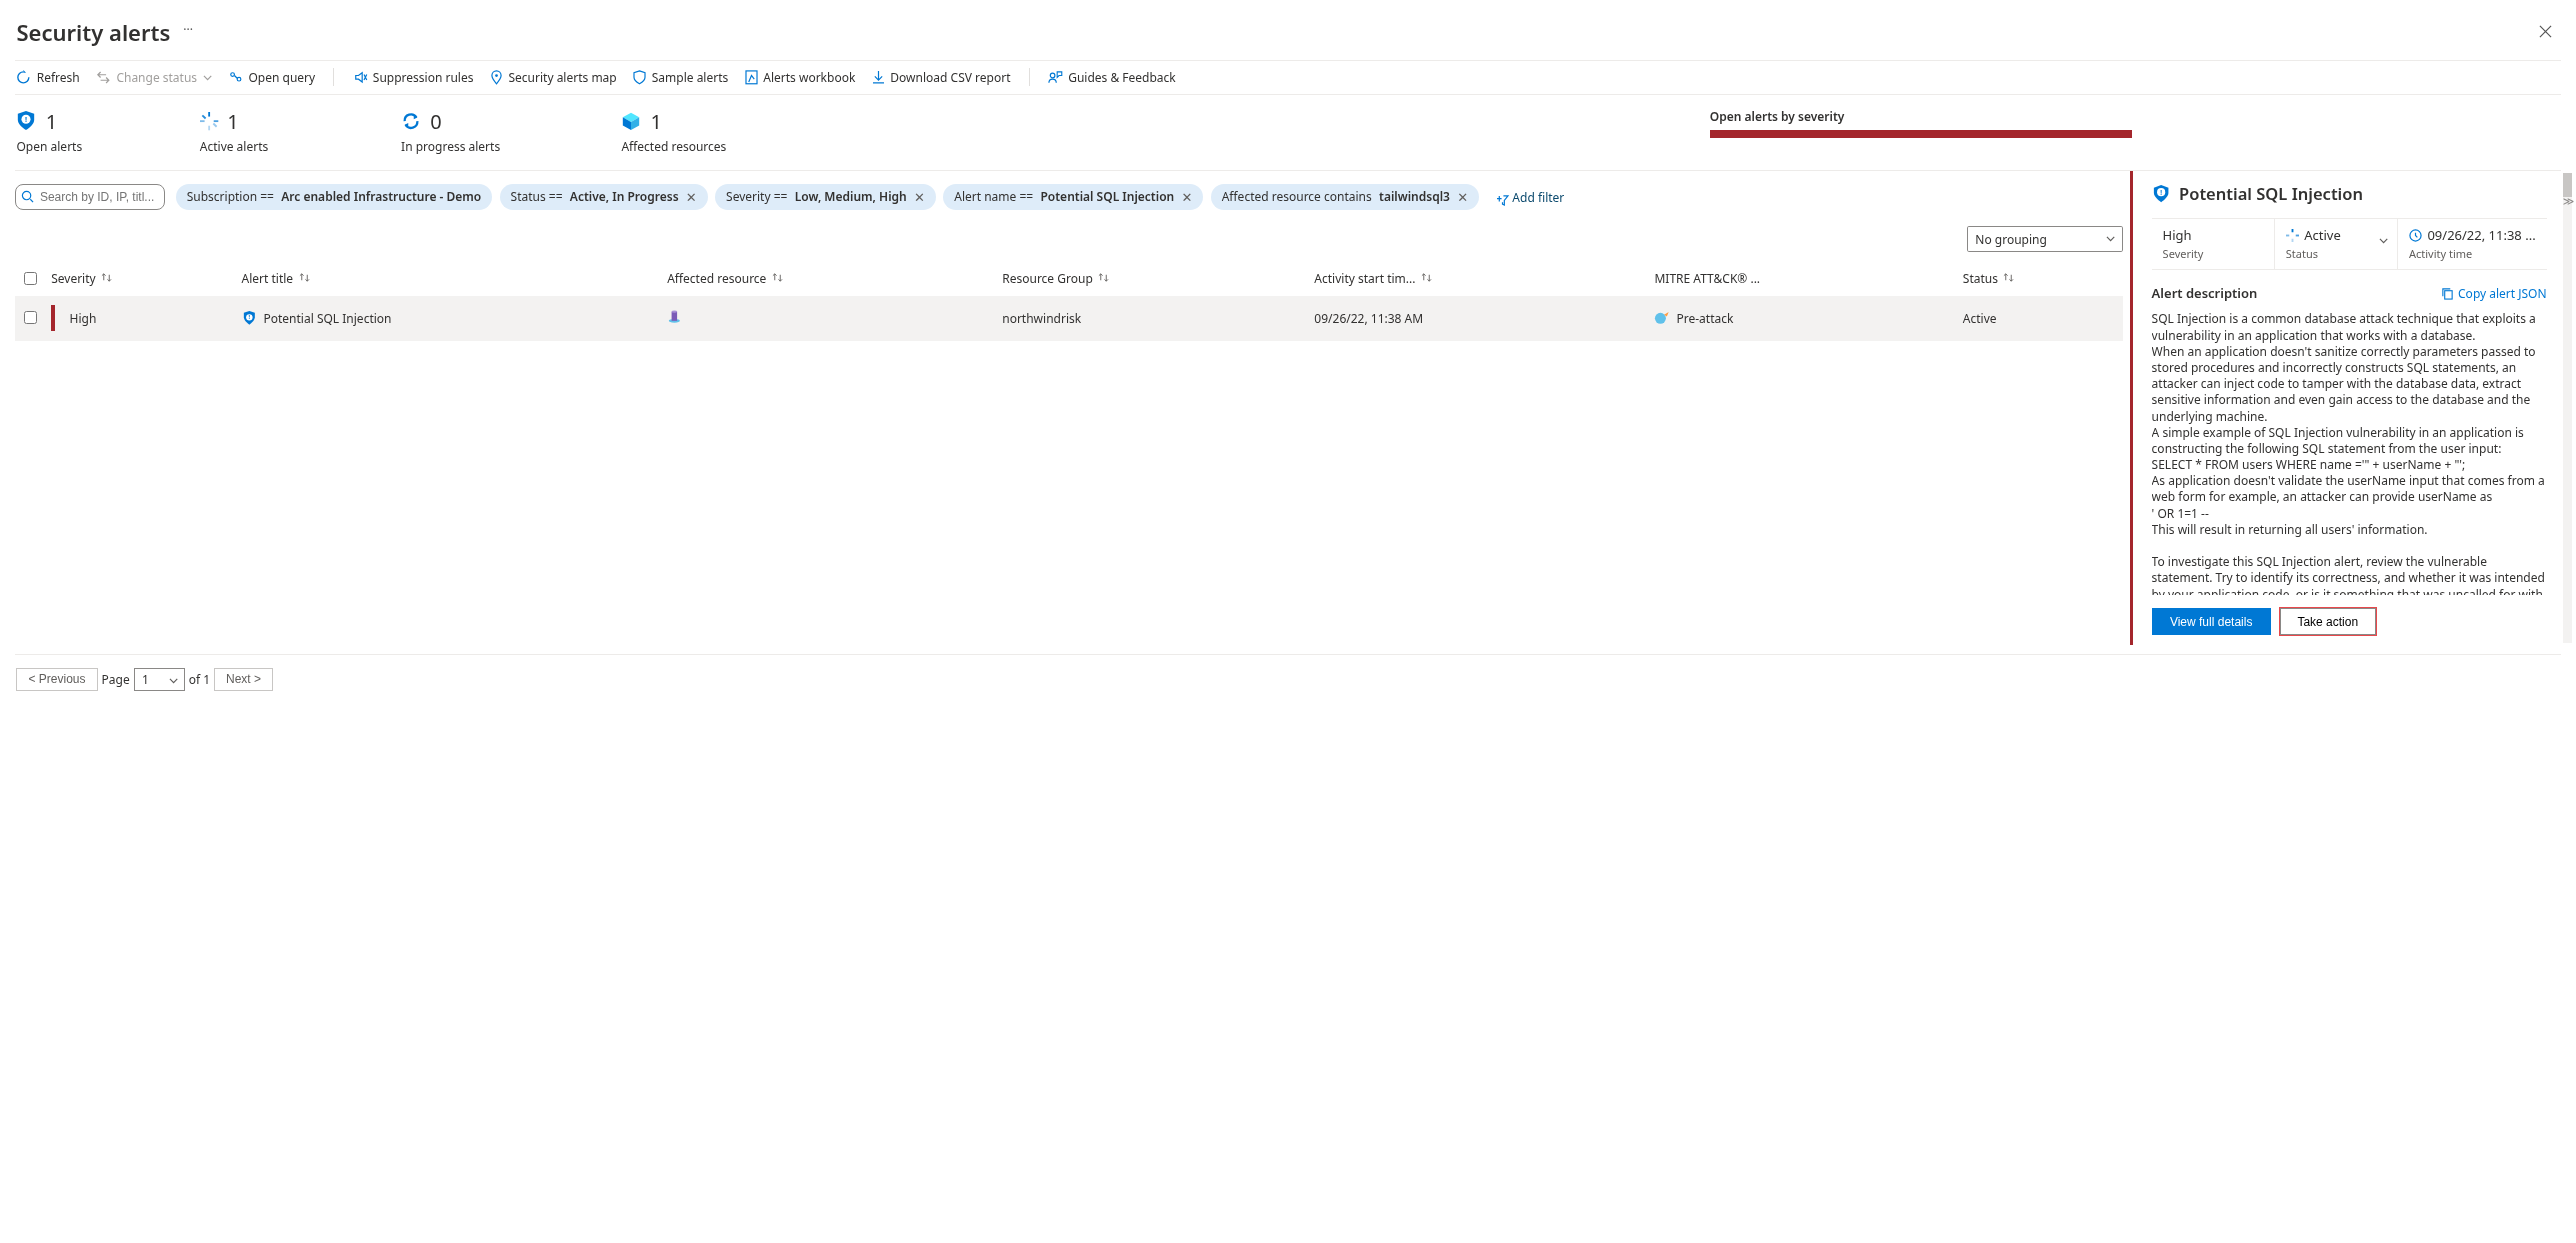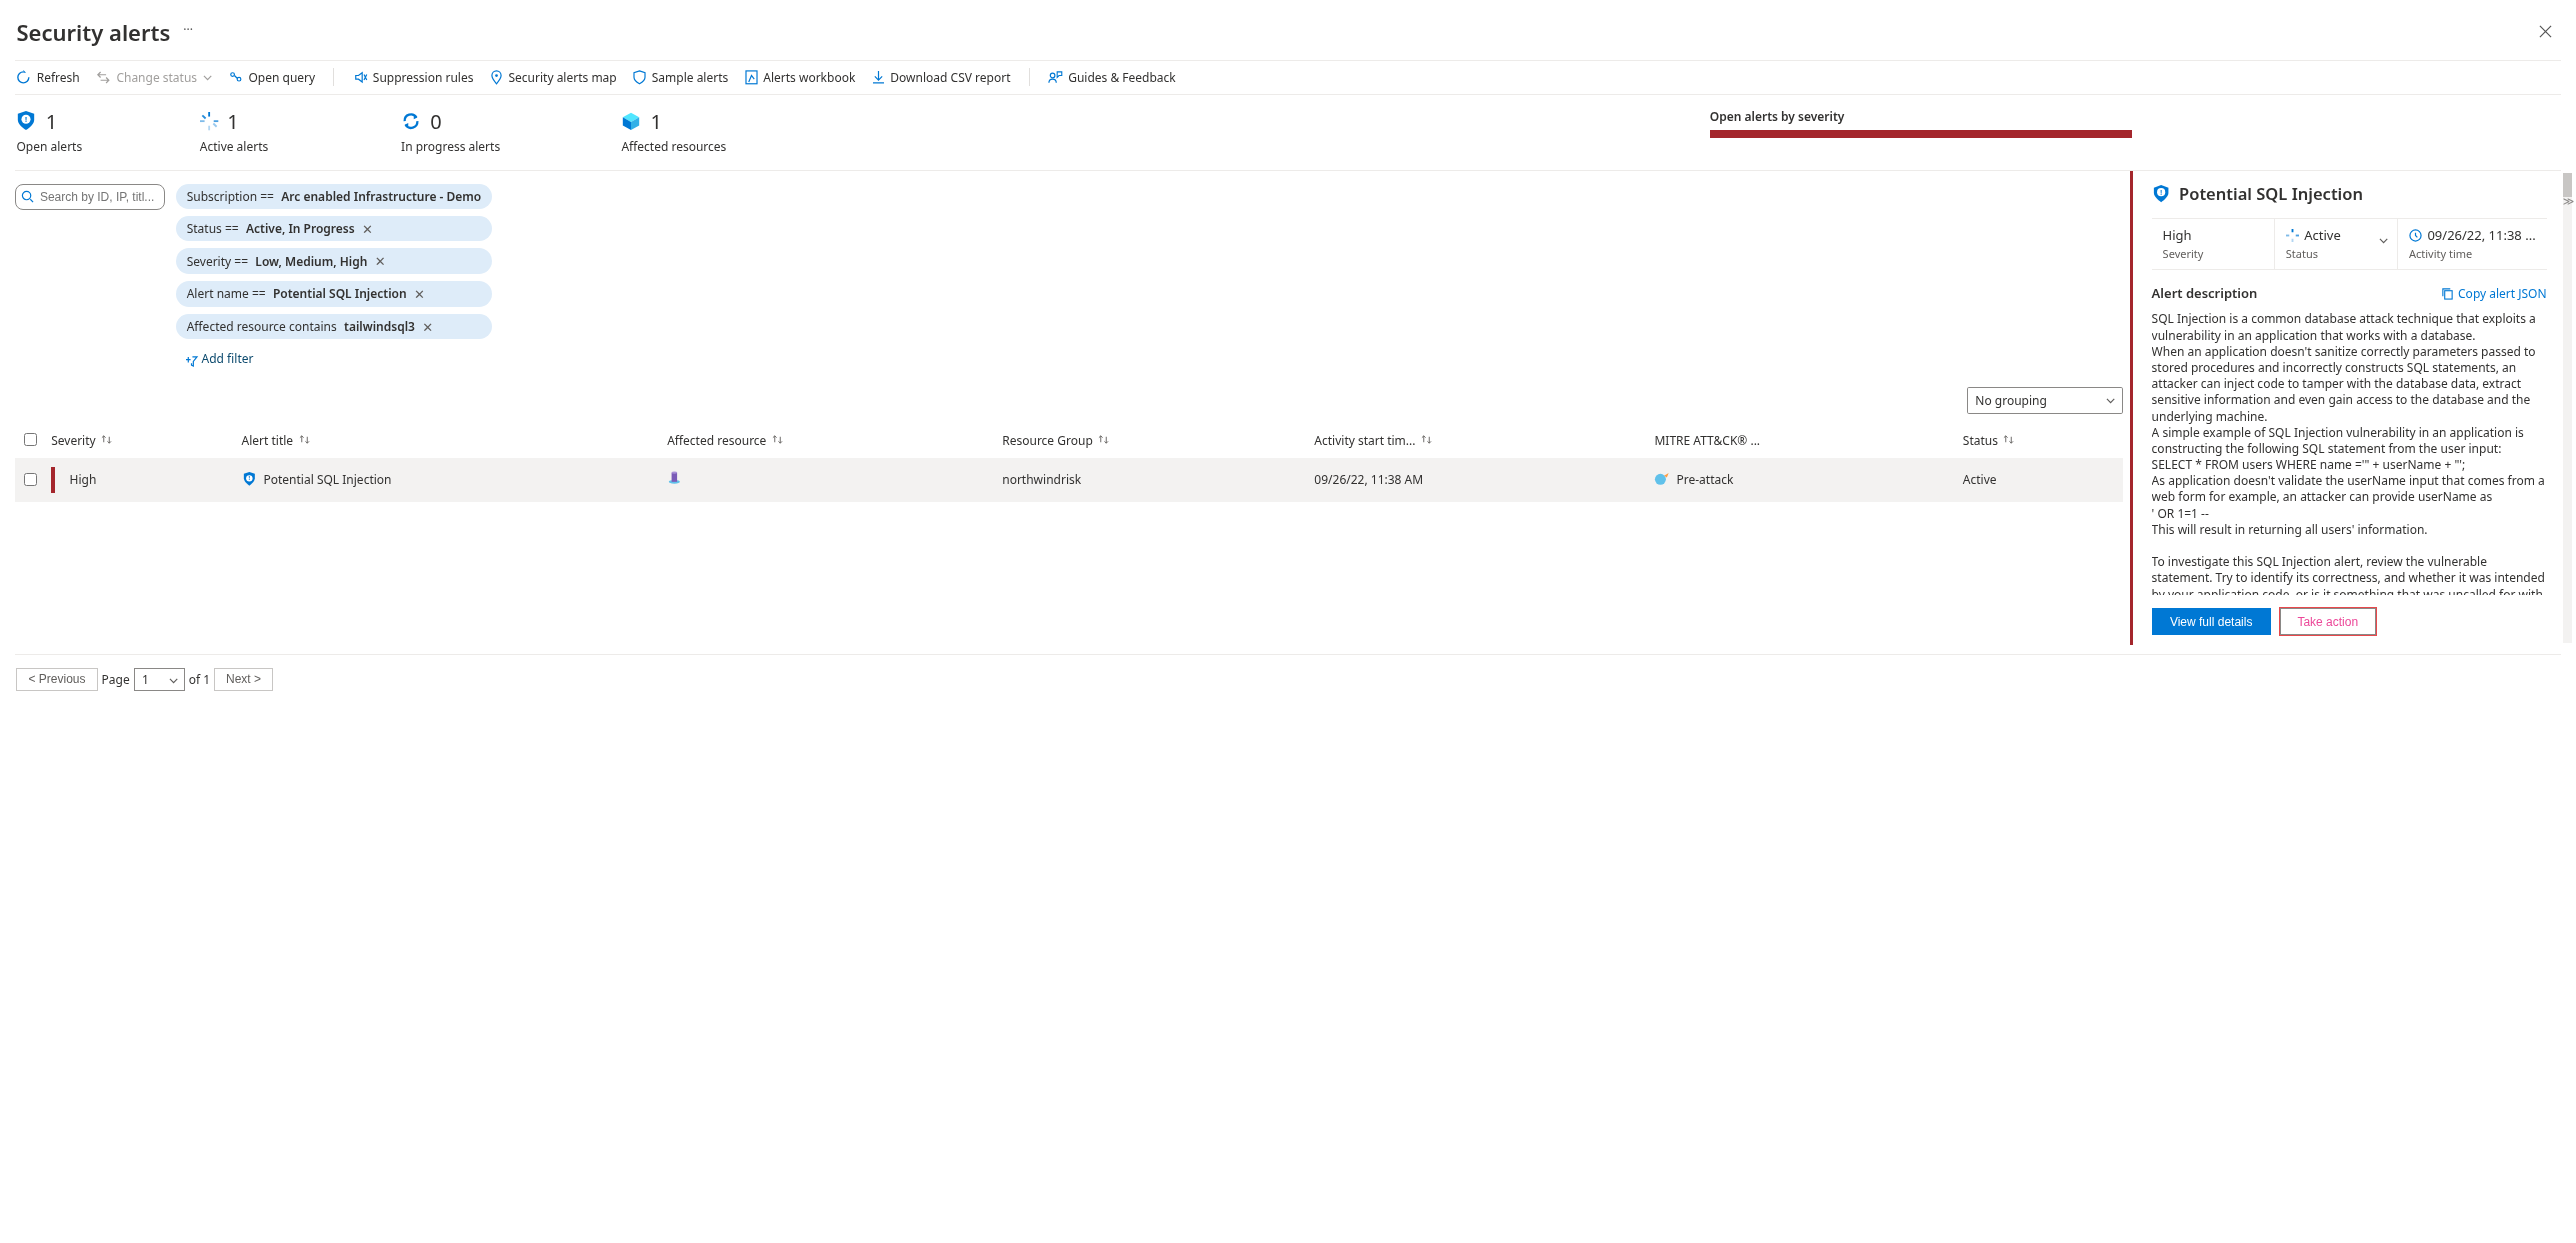--- a/index.html
+++ b/index.html
@@ -38,21 +38,21 @@
   .sev-legend { display:flex; align-items:center; gap:5.5px; font-size:12px;}
   .sev-tick { width:3.7px; height:13px; background:#a4262c; display:inline-block;}
   
   .main { display:flex; gap:0; align-items:stretch;}
   .left { flex:1; min-width:0; padding-top:13px; padding-right:7.3px; }
   .right { width:431px; min-width:431px; border-left:3.7px solid #a4262c; margin-top:0; display:flex; flex-direction:column; }
   
   .filter-row { display:flex; align-items:flex-start; gap:11px; }
   .search-box { width:150px; border:0.9px solid #8a8886; padding:3.7px 5.5px; display:flex; align-items:center; gap:3.7px; border-radius:8px;}
   .search-box input { border:none; outline:none; font-size:12px; width:100%; color:#605e5c;}
-  .chips { display:flex; flex-wrap:wrap; gap:7.3px;flex-direction:column; }
+  .chips { display:flex; flex-wrap:wrap; gap:7.3px; }
   .chip { background:#deecf9; color:#323130; padding:3.7px 11px; border-radius:13px; font-size:12px; display:flex; align-items:center; gap:7.3px;}
   .chip b { font-weight:600; }
   .chip-x { cursor:pointer; color:#605e5c; font-size:13px;}
   .add-filter { background:transparent; color:#0c4a6e; display:flex; align-items:flex-end; gap:3.7px; cursor:pointer; padding:3.7px 9.2px;}
   .group-dd { margin-top:11px; margin-left:auto; width:156px; border:0.9px solid #8a8886; padding:3.7px 7.3px; display:flex; justify-content:space-between; align-items:center; cursor:pointer; border-radius:1.8px;}
   .group-row { display:flex; justify-content:flex-end; margin-top:5.5px;}
   
   table.alerts { width:100%; border-collapse:collapse; margin-top:9.2px;}
   .alerts th { text-align:left; font-weight:400; font-size:12px; padding:7.3px 5.5px; white-space:nowrap;}
   .sort-g { display:inline-flex; margin-left:5.5px; color:#605e5c;}
@@ -71,21 +71,21 @@
   .rp-meta > div + div { border-left:0.9px solid #edebe9;}
   .meta-val { font-size:13px; color:#323130; display:flex; align-items:center; gap:5.5px; white-space:nowrap; overflow:hidden; text-overflow:ellipsis;}
   .meta-lbl { font-size:11px; color:#605e5c;}
   .meta-chev { position:absolute; right:9.2px; top:11px; color:#605e5c;}
   .rp-sec { display:flex; align-items:center; justify-content:space-between; margin-top:14.7px; }
   .rp-sec-title { font-weight:600; font-size:13px;}
   .copy-link { color:#0078d4; display:flex; align-items:center; gap:3.7px; cursor:pointer; font-size:12px;}
   .rp-desc { margin-top:9.2px; font-size:12px; line-height:1.35; color:#323130; overflow:hidden; max-height:284px;}
   .rp-actions { display:flex; gap:9.2px; margin-top:13px;}
   .btn-primary { background:#0078d4; color:#fff; border:none; padding:6.4px 18.3px; font-size:12px; cursor:pointer;}
-  .btn-secondary { background:#fff; color:#ec4899; border:0.9px solid #8a8886; padding:5.5px 16.5px; font-size:12px; cursor:pointer;}
+  .btn-secondary { background:#fff; color:#000000; border:0.9px solid #8a8886; padding:5.5px 16.5px; font-size:12px; cursor:pointer;}
   .btn-secondary.highlight { outline:1.8px solid #e8484c; outline-offset:0.9px;}
   .rp-scroll { position:absolute; right:-11px; top:1.8px; bottom:1.8px; width:9.2px; background:#f3f2f1;}
   .rp-scroll-knob { position:absolute; top:0; height:24px; width:9.2px; background:#c8c6c4;}
   .rp-expand { position:absolute; right:-13px; top:22px; color:#8a8886; font-size:11px;}
   
   .footer { display:flex; align-items:center; gap:4px; padding:13px 1.8px 5.5px 1.8px; border-top:0.9px solid #edebe9; margin-top:9.2px;}
   .pg-btn { border:0.9px solid #c8c6c4; background:#fff; padding:3.7px 11px; font-size:12px; color:#605e5c; cursor:pointer;}
   .pg-num { border:0.9px solid #8a8886; width:51px; padding:1.8px 20px 1.8px 7.3px; font-size:12px; position:relative; display:inline-flex; align-items:center;}
   .pg-caret { position:absolute; right:5.5px; color:#605e5c;}
   svg { overflow:visible;}

